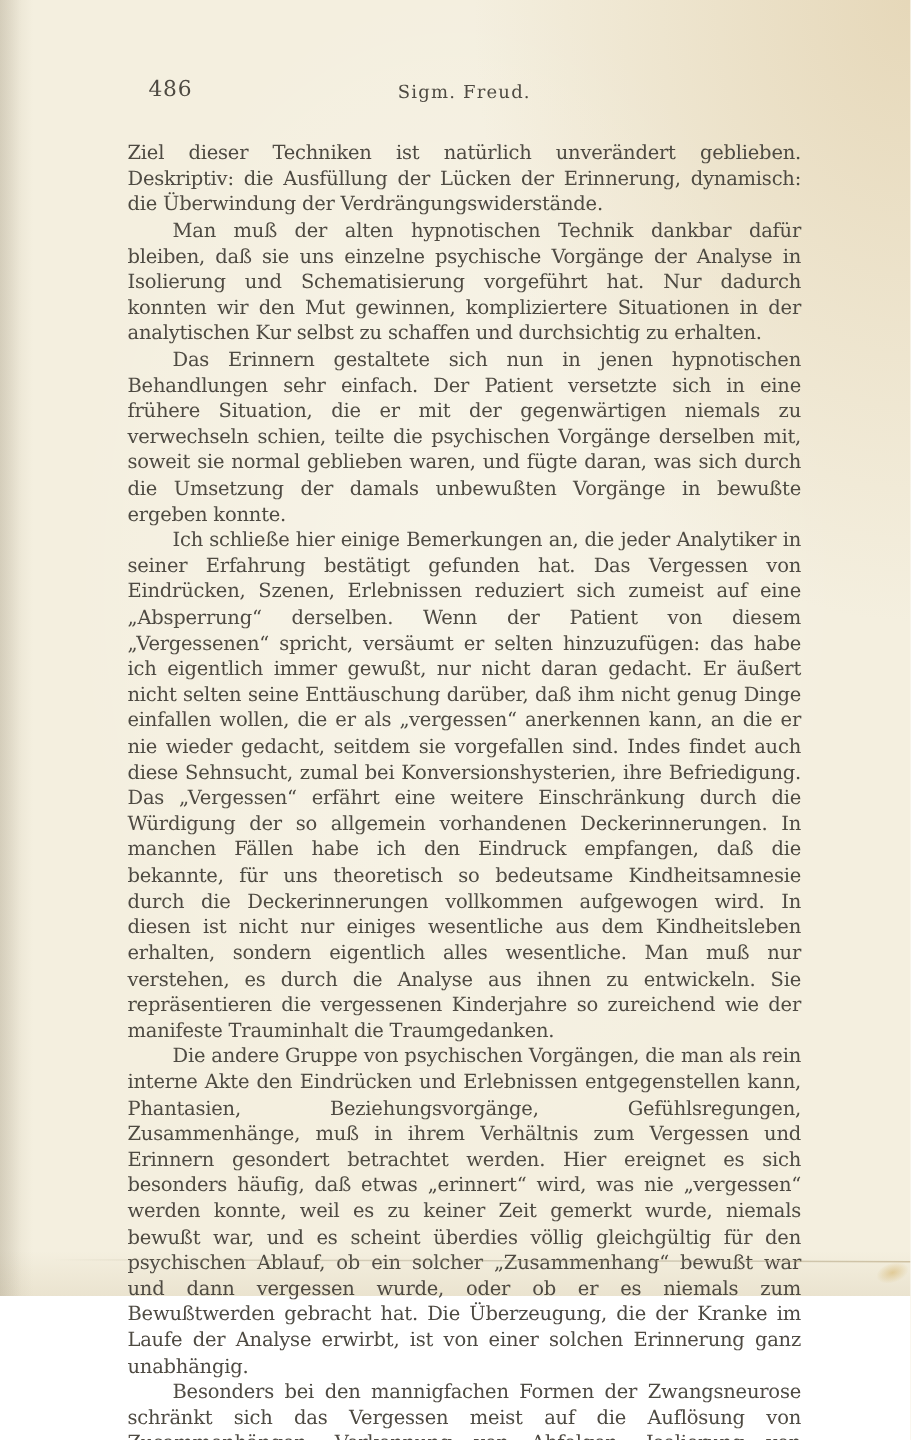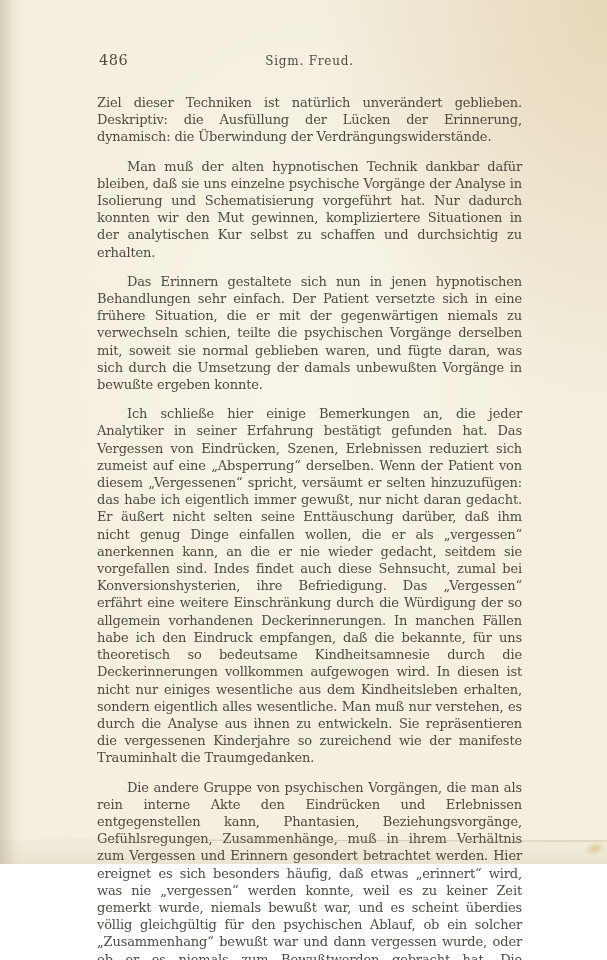--- a/index.html
+++ b/index.html
@@ -79,21 +79,21 @@
     font-size: 12px;
     letter-spacing: 0.8px;
   }
   .text-block {
     font-size: 13px;
     line-height: 17.2px;
     letter-spacing: -0.15px;
     text-align: justify;
   }
   .text-block p {
-    margin: 12px;
+    margin: 0;
   }
   .text-block p.indent {
     text-indent: 30px;
   }
 </style>
 </head>
 <body>
 
 <div class="page">
   <div class="left-shadow"></div>

